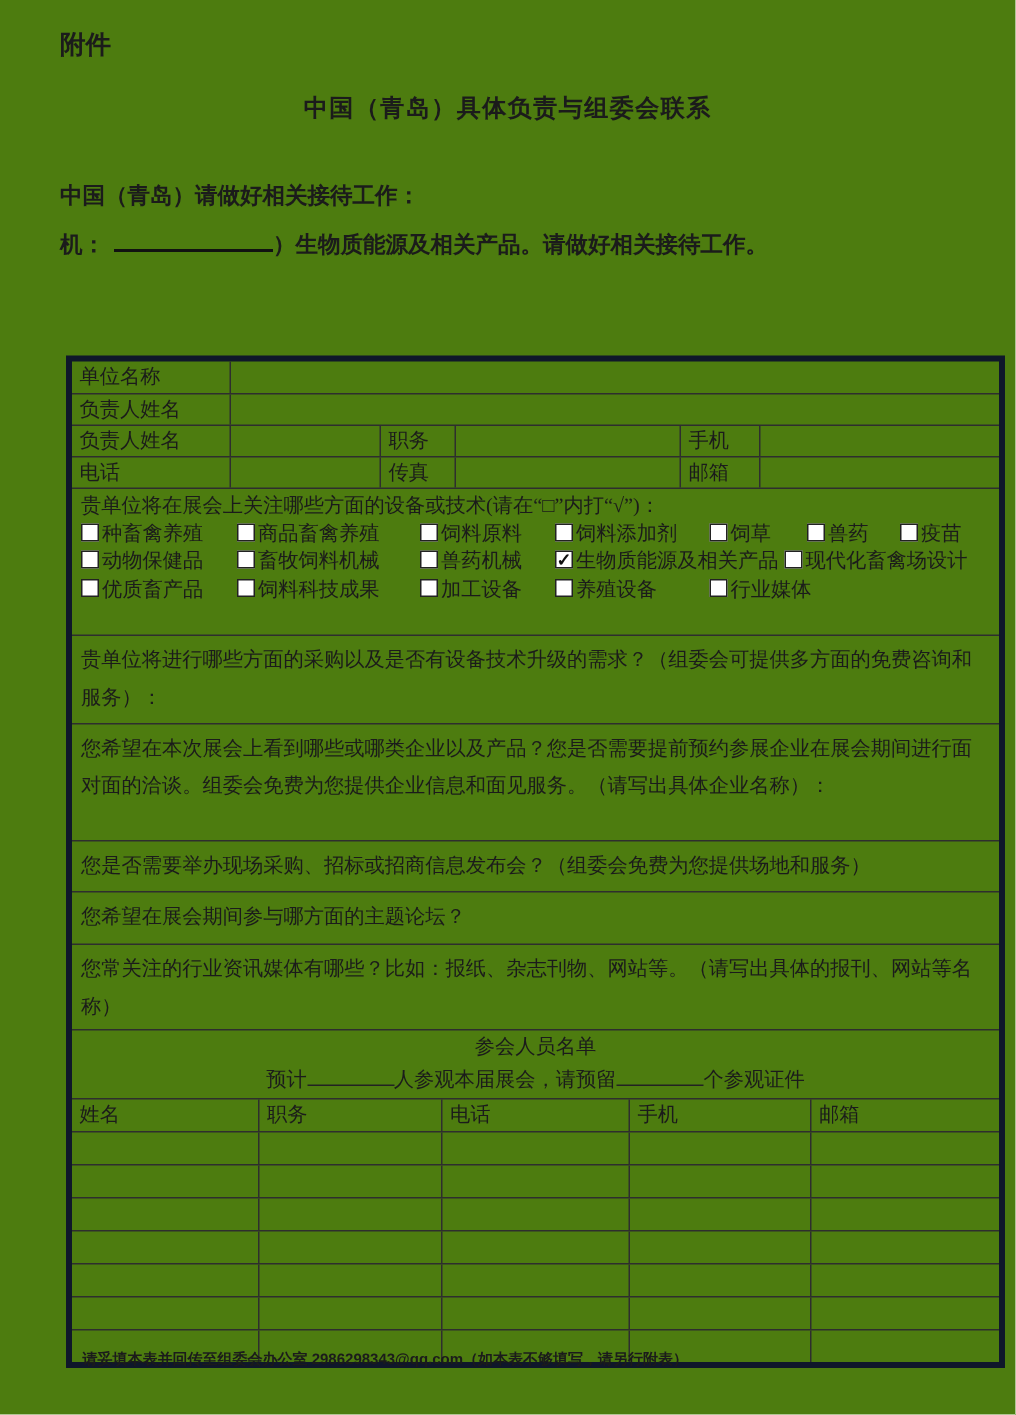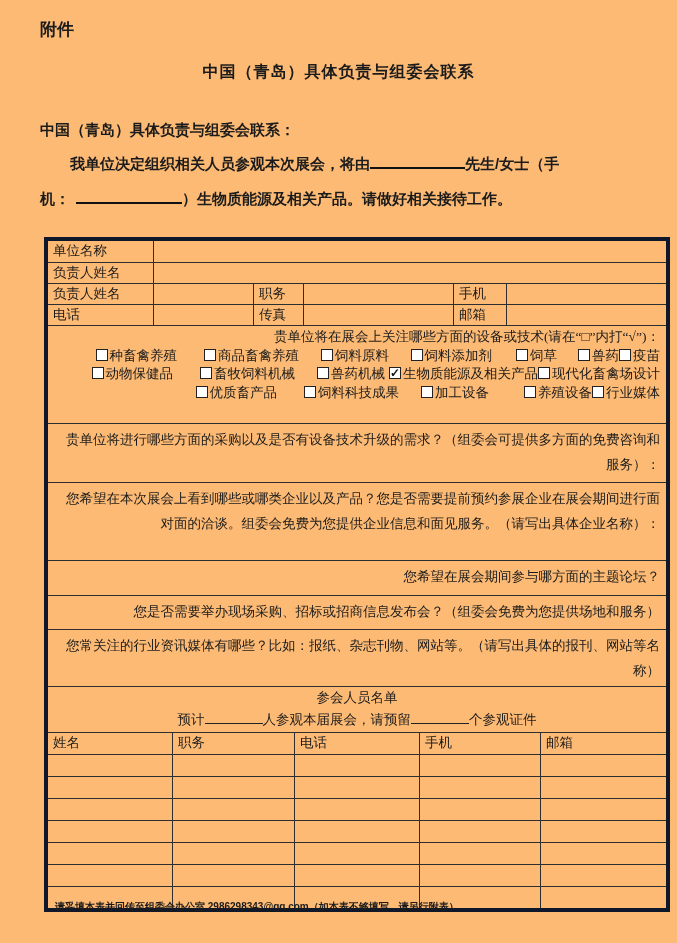--- a/index.html
+++ b/index.html
@@ -1,18 +1,18 @@
 <!DOCTYPE html>
 <html><head>
 <meta charset="utf-8">
 <style>
   html,body { margin:0; padding:0; background:#ffffff; }
   .sheet {
     position:relative; width:677px; height:943px; margin:0 auto;
-    background:#fdba74; color:#1b1b1b; overflow:hidden;
+    background:#4d7c0f; color:#1b1b1b; overflow:hidden;
     font-family:"Liberation Serif", serif;
   }
   .hei { font-family:"Liberation Sans", sans-serif; font-weight:bold; }
 
   .attachment { position:absolute; top:18px; left:40px; font-size:17px; }
   .doc-title  { position:absolute; top:62px; left:0; width:100%; text-align:center; font-size:16px; letter-spacing:1px; }
   .salutation { position:absolute; top:121px; left:40px; font-size:15px; }
   .intro { position:absolute; top:146px; left:40px; right:38px; font-size:15px; }
   .intro .iline { line-height:35px; white-space:nowrap; }
   .intro .l1 { text-indent:2em; }
@@ -24,21 +24,21 @@
     position:absolute; top:237px; left:44px; width:626px;
     border:4px solid #0f172a; box-sizing:border-box; font-size:13.5px;
   }
   .trow { display:flex; border-top:1px solid #2e2e2e; box-sizing:border-box; align-items:stretch; }
   .trow:first-child { border-top:none; }
   .cell { border-left:1px solid #2e2e2e; box-sizing:border-box; padding:1px 5px; line-height:18px; overflow:hidden; }
   .cell:first-child { border-left:none; }
   .h21 { height:21px; }
   .grow { flex:1 1 auto; }
 
-  .wide-cell { width:100%; box-sizing:border-box;text-align:right; }
+  .wide-cell { width:100%; box-sizing:border-box; }
   .interests { padding:2px 6px; line-height:18.6px; height:97px; }
   .opt { display:inline-block; white-space:nowrap; }
   .cb { display:inline-block; width:10px; height:10px; border:1px solid #222; margin-right:2px; vertical-align:-1px; position:relative; background:#fff; }
   .opt.checked .cb::after { content:"\2713"; position:absolute; top:-4px; left:0px; font-size:12px; font-weight:bold; color:#111; }
   .other-blank { display:inline-block; width:152px; border-bottom:1px solid #222; height:13px; vertical-align:baseline; }
 
   .qcell { padding:3px 6px; line-height:25px; }
   .q1 { min-height:58px; } .q2 { min-height:77px; } .q3 { min-height:33px; }
   .q4 { min-height:34px; } .q5 { min-height:38px; }
 
@@ -52,24 +52,23 @@
 
   .footer { position:absolute; top:897px; left:55px; font-size:10px; line-height:20px; white-space:nowrap; }
 </style>
 </head>
 <body>
 
 <div class="sheet">
 
   <div class="attachment hei">附件</div>
   <div class="doc-title hei">中国（青岛）具体负责与组委会联系</div>
-  <div class="salutation hei">中国（青岛）具体负责与组委会联系：</div>
+  <div class="salutation hei">中国（青岛）请做好相关接待工作：</div>
 
   <div class="intro hei">
-    <div class="iline l1"><span>我单位决定组织相关人员参观本次展会，将由</span><span class="blank b1"></span><span>先生/女士（手</span></div>
     <div class="iline"><span>机：</span><span class="blank b2"></span><span>）生物质能源及相关产品。请做好相关接待工作。</span></div>
   </div>
 
   <div class="ftable">
 
     <div class="trow h21">
       <div class="cell c1">单位名称</div>
       <div class="cell grow"></div>
     </div>
 
@@ -113,25 +112,25 @@
 
     <div class="trow">
       <div class="cell wide-cell qcell q1"><span>贵单位将进行哪些方面的采购以及是否有设备技术升级的需求？（组委会可提供多方面的免费咨询和服务）：</span></div>
     </div>
 
     <div class="trow">
       <div class="cell wide-cell qcell q2"><span>您希望在本次展会上看到哪些或哪类企业以及产品？您是否需要提前预约参展企业在展会期间进行面对面的洽谈。组委会免费为您提供企业信息和面见服务。（请写出具体企业名称）：</span></div>
     </div>
 
     <div class="trow">
+      <div class="cell wide-cell qcell q3"><span>您是否需要举办现场采购、招标或招商信息发布会？（组委会免费为您提供场地和服务）</span></div>
+    </div>
+
+    <div class="trow">
       <div class="cell wide-cell qcell q4"><span>您希望在展会期间参与哪方面的主题论坛？</span></div>
-    </div>
-
-    <div class="trow">
-      <div class="cell wide-cell qcell q3"><span>您是否需要举办现场采购、招标或招商信息发布会？（组委会免费为您提供场地和服务）</span></div>
     </div>
 
     <div class="trow">
       <div class="cell wide-cell qcell q5"><span>您常关注的行业资讯媒体有哪些？比如：报纸、杂志刊物、网站等。（请写出具体的报刊、网站等名称）</span></div>
     </div>
 
     <div class="trow">
       <div class="cell wide-cell att-head">
         <div>参会人员名单</div>
         <div><span>预计</span><span class="att-blank"></span><span>人参观本届展会，请预留</span><span class="att-blank"></span><span>个参观证件</span></div>

